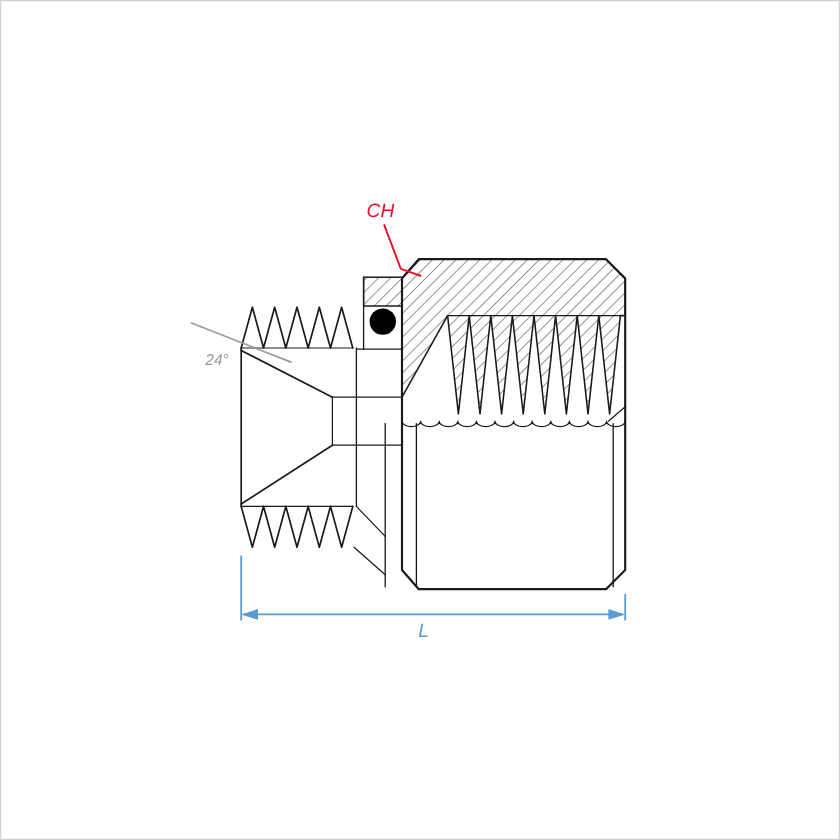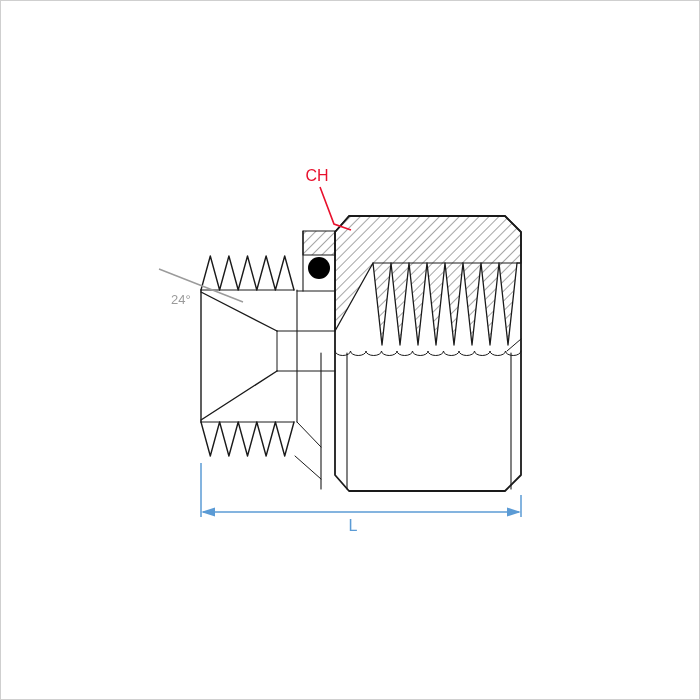--- a/index.html
+++ b/index.html
@@ -3,20 +3,21 @@
 <meta charset="utf-8">
 <style>
   html,body{margin:0;padding:0;background:#ffffff;}
   .frame{
     width:700px;height:700px;
     box-sizing:border-box;
     border:1px solid #cfcfcf;
     background:#ffffff;
     position:relative;
     font-family:"Liberation Sans", sans-serif;
+    font-style:italic;
   }
   svg{display:block;}
   text{font-family:"Liberation Sans", sans-serif;}
   .lbl{font-size:16px;}
   .lbl-sm{font-size:13px;}
 </style>
 </head>
 <body>
 
 <div class="frame">

